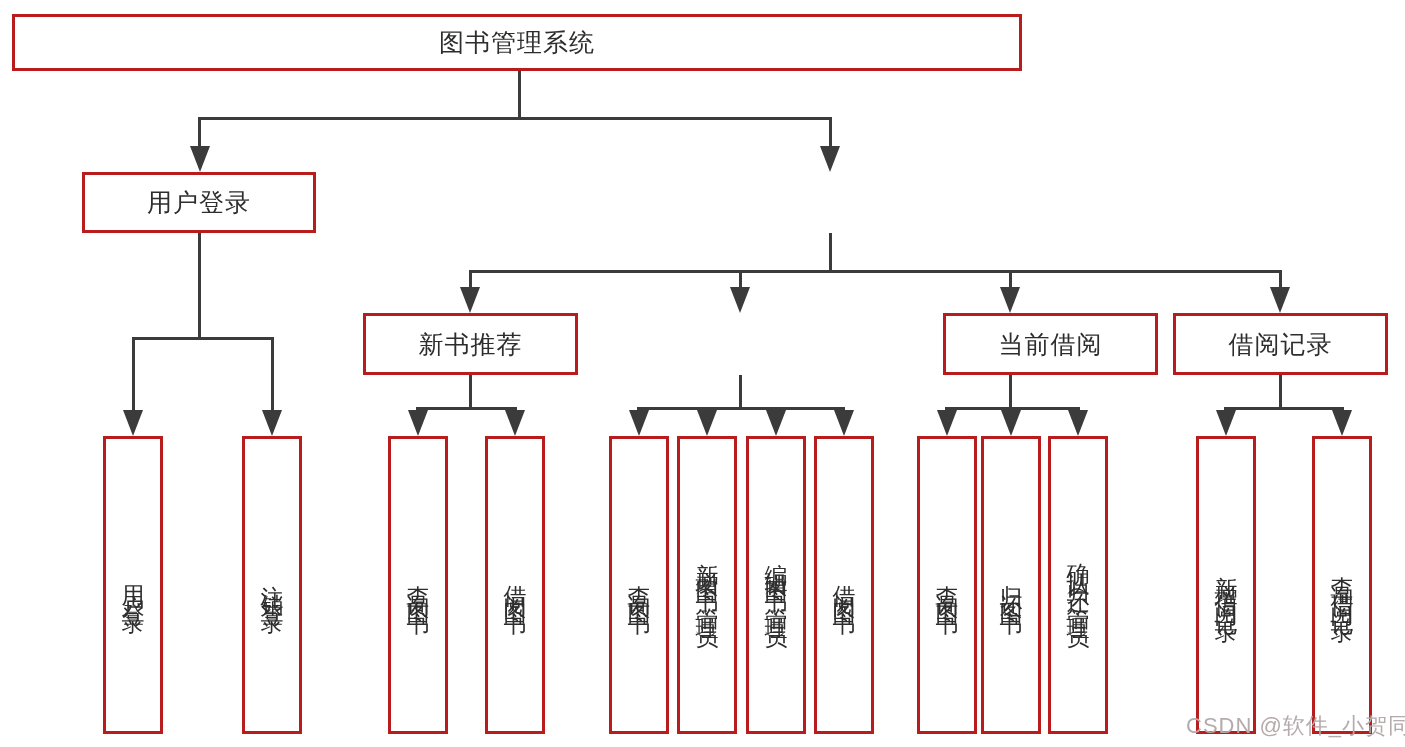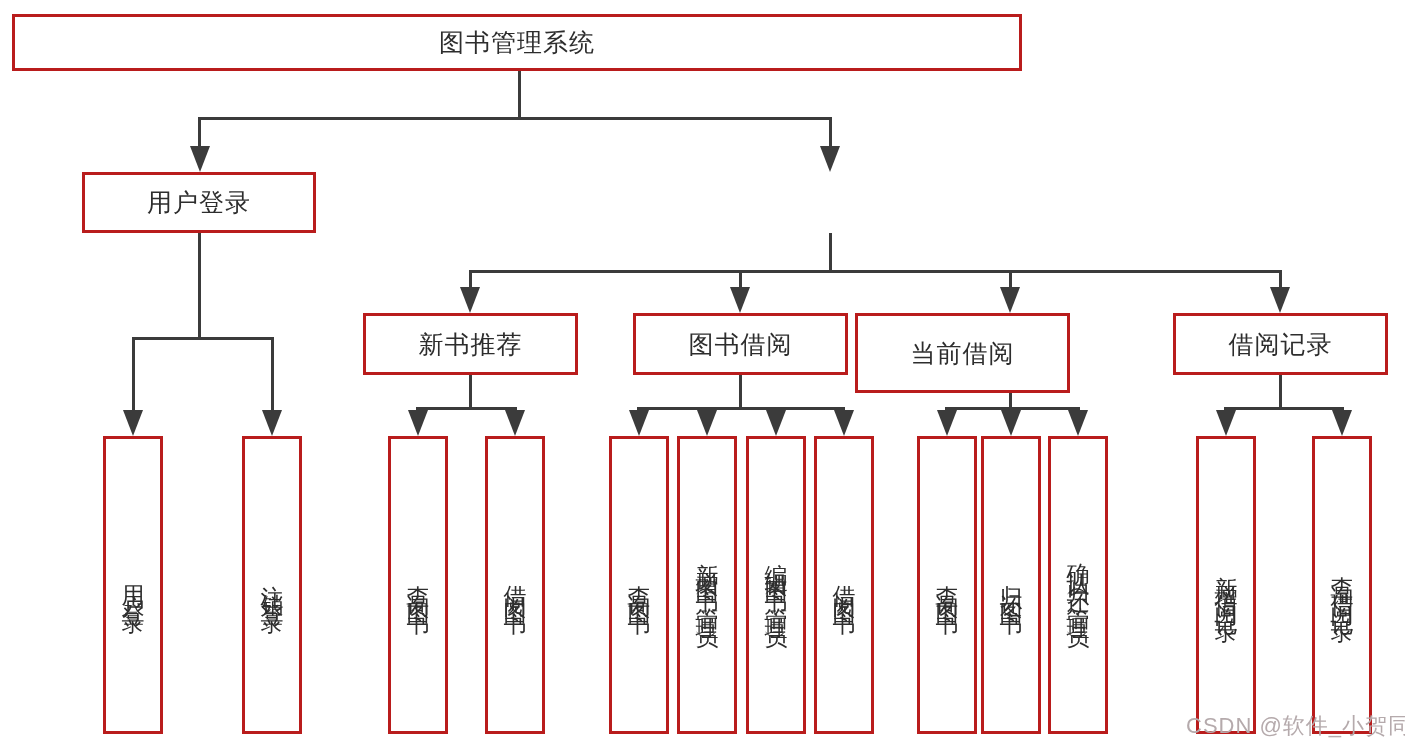--- a/index.html
+++ b/index.html
@@ -101,24 +101,21 @@
     <span class="hlabel">图书管理系统</span>
   </div>
 
   <div class="box" style="left:82px;top:172px;width:234px;height:61px;">
     <span class="hlabel">用户登录</span>
   </div>
 
   <div class="box" style="left:363px;top:313px;width:215px;height:62px;">
     <span class="hlabel">新书推荐</span>
   </div>
-  <div class="box" style="left:633px;top:313px;width:215px;height:62px;">
-    <span class="hlabel">图书借阅</span>
-  </div>
-  <div class="box" style="left:855px;top:313px;width:215px;height:80px;">
+  <div class="box" style="left:943px;top:313px;width:215px;height:62px;">
     <span class="hlabel">当前借阅</span>
   </div>
   <div class="box" style="left:1173px;top:313px;width:215px;height:62px;">
     <span class="hlabel">借阅记录</span>
   </div>
 
   <div class="box" style="left:103px;top:436px;width:60px;height:298px;">
     <span class="vlabel">用户登录</span>
   </div>
   <div class="box" style="left:242px;top:436px;width:60px;height:298px;">

